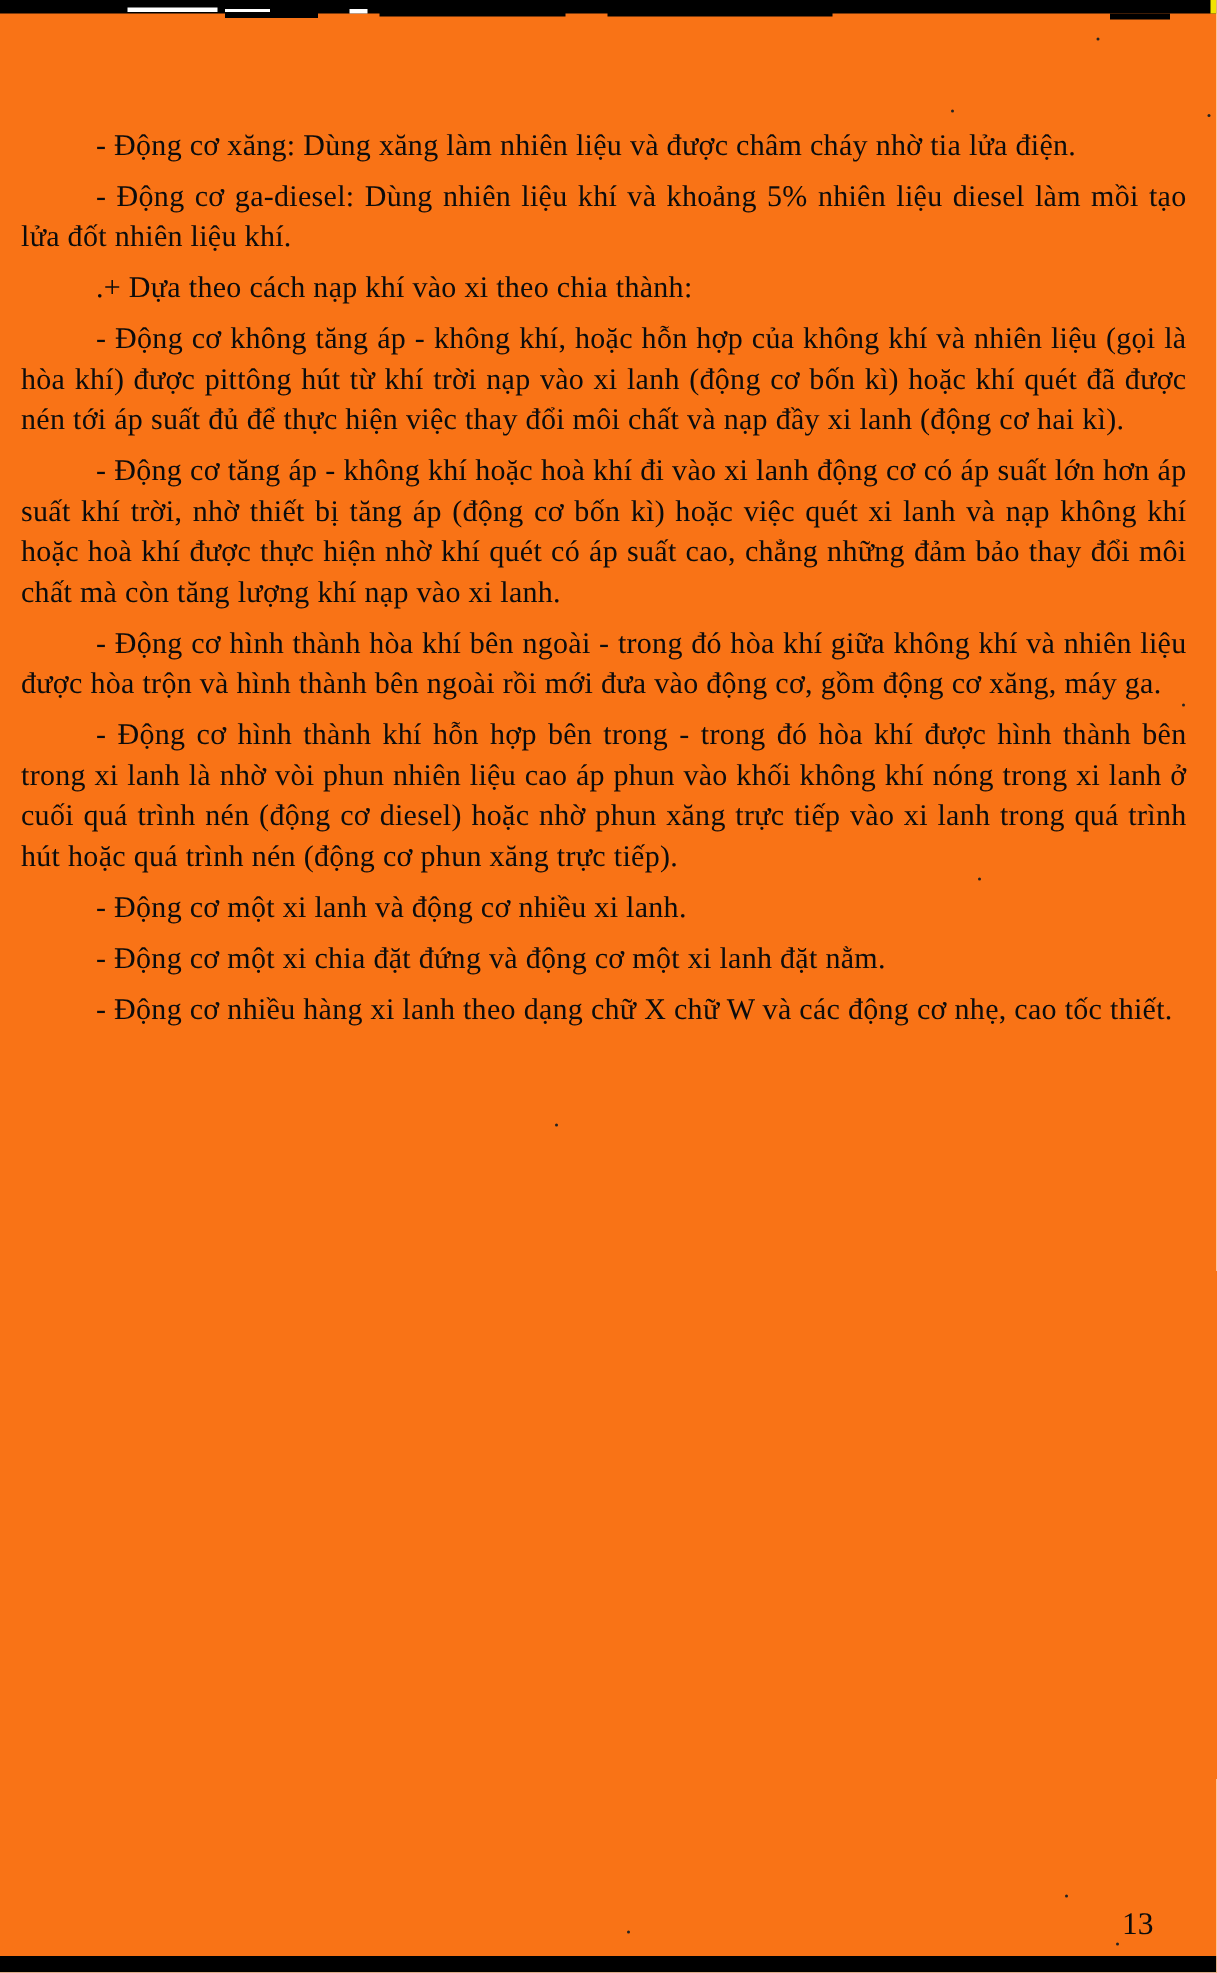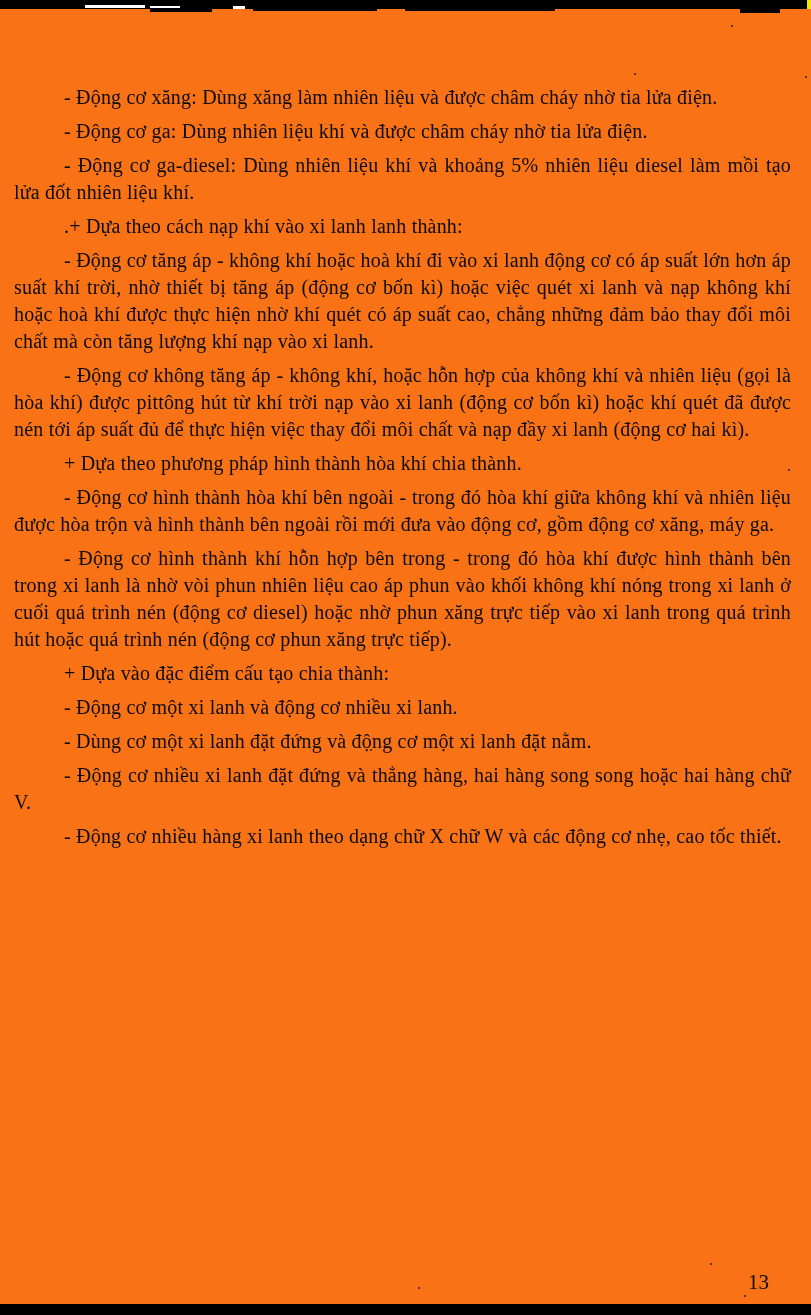--- a/index.html
+++ b/index.html
@@ -87,32 +87,28 @@
     <div class="white-dash" style="left:233px; top:6px; width:12px;"></div>
   </div>
   <div class="under-bar-streak" style="left:150px; top:8px;  width:62px;  height:4px;"></div>
   <div class="under-bar-streak" style="left:253px; top:8px;  width:124px; height:3px;"></div>
   <div class="under-bar-streak" style="left:405px; top:8px;  width:150px; height:3px;"></div>
   <div class="under-bar-streak" style="left:740px; top:9px;  width:40px;  height:4px;"></div>
   <div class="corner-mark" style="background:#f2e300;"></div>
 
   <main class="content">
     <p>- Động cơ xăng: Dùng xăng làm nhiên liệu và được châm cháy nhờ tia lửa điện.</p>
-    <p>- Động cơ ga: Dùng nhiên liệu khí và được châm cháy nhờ tia lửa điện.</p>
     <p>- Động cơ ga-diesel: Dùng nhiên liệu khí và khoảng 5% nhiên liệu diesel làm mồi tạo lửa đốt nhiên liệu khí.</p>
-    <p>.+ Dựa theo cách nạp khí vào xi lanh lanh thành:</p>
+    <p>.+ Dựa theo cách nạp khí vào xi theo chia thành:</p>
+    <p>- Động cơ không tăng áp - không khí, hoặc hỗn hợp của không khí và nhiên liệu (gọi là hòa khí) được pittông hút từ khí trời nạp vào xi lanh (động cơ bốn kì) hoặc khí quét đã được nén tới áp suất đủ để thực hiện việc thay đổi môi chất và nạp đầy xi lanh (động cơ hai kì).</p>
     <p>- Động cơ tăng áp - không khí hoặc hoà khí đi vào xi lanh động cơ có áp suất lớn hơn áp suất khí trời, nhờ thiết bị tăng áp (động cơ bốn kì) hoặc việc quét xi lanh và nạp không khí hoặc hoà khí được thực hiện nhờ khí quét có áp suất cao, chẳng những đảm bảo thay đổi môi chất mà còn tăng lượng khí nạp vào xi lanh.</p>
-    <p>- Động cơ không tăng áp - không khí, hoặc hỗn hợp của không khí và nhiên liệu (gọi là hòa khí) được pittông hút từ khí trời nạp vào xi lanh (động cơ bốn kì) hoặc khí quét đã được nén tới áp suất đủ để thực hiện việc thay đổi môi chất và nạp đầy xi lanh (động cơ hai kì).</p>
-    <p>+ Dựa theo phương pháp hình thành hòa khí chia thành.</p>
     <p>- Động cơ hình thành hòa khí bên ngoài - trong đó hòa khí giữa không khí và nhiên liệu được hòa trộn và hình thành bên ngoài rồi mới đưa vào động cơ, gồm động cơ xăng, máy ga.</p>
     <p>- Động cơ hình thành khí hỗn hợp bên trong - trong đó hòa khí được hình thành bên trong xi lanh là nhờ vòi phun nhiên liệu cao áp phun vào khối không khí nóng trong xi lanh ở cuối quá trình nén (động cơ diesel) hoặc nhờ phun xăng trực tiếp vào xi lanh trong quá trình hút hoặc quá trình nén (động cơ phun xăng trực tiếp).</p>
-    <p>+ Dựa vào đặc điểm cấu tạo chia thành:</p>
     <p>- Động cơ một xi lanh và động cơ nhiều xi lanh.</p>
-    <p>- Dùng cơ một xi lanh đặt đứng và động cơ một xi lanh đặt nằm.</p>
-    <p>- Động cơ nhiều xi lanh đặt đứng và thẳng hàng, hai hàng song song hoặc hai hàng chữ V.</p>
+    <p>- Động cơ một xi chia đặt đứng và động cơ một xi lanh đặt nằm.</p>
     <p>- Động cơ nhiều hàng xi lanh theo dạng chữ X chữ W và các động cơ nhẹ, cao tốc thiết.</p>
   </main>
 
   <div class="page-number">13</div>
 
   <div class="scan-bar-bottom"></div>
 
   <div class="speck small" style="left:731px; top:25px;"></div>
   <div class="speck small" style="left:634px; top:73px;"></div>
   <div class="speck small" style="left:805px; top:76px;"></div>

